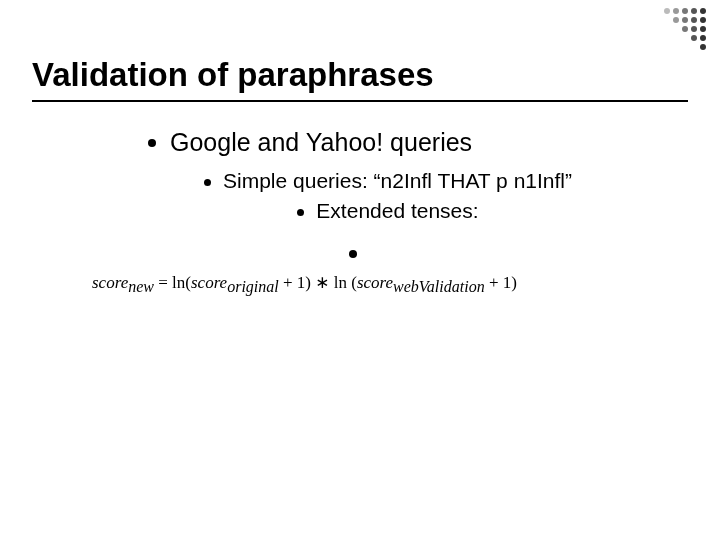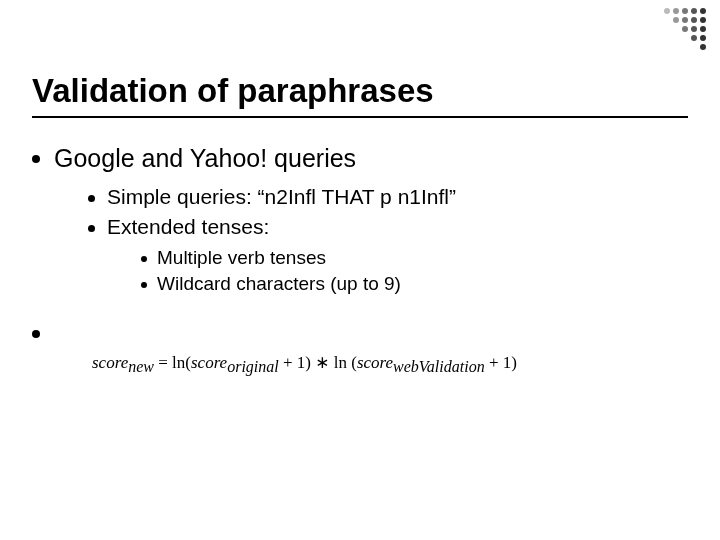--- a/index.html
+++ b/index.html
@@ -31,35 +31,35 @@
     height: 6px;
     border-radius: 50%;
   }
   .dot.g1 { background: #bbbbbb; }
   .dot.g2 { background: #999999; }
   .dot.g3 { background: #777777; }
   .dot.g4 { background: #555555; }
   .dot.g5 { background: #333333; }
 
   .slide {
-    padding: 72px 32px 0 32px;
+    padding: 56px 32px 0 32px;
   }
   h1.title {
     font-size: 33px;
     font-weight: bold;
     margin: 0 0 6px 0;
     letter-spacing: 0px;
   }
   .rule {
     border: none;
     border-top: 2px solid #000;
     margin: 0 0 26px 0;
   }
   ul { list-style: none; margin: 0; padding: 0; }
-  li { display: flex; align-items: flex-start; }
+  li { display: flex; align-items: flex-start; justify-content: center; }
   .bul {
     width: 8px; height: 8px; border-radius: 50%;
     background: #000; flex: 0 0 auto;
     margin-top: 11px; margin-right: 14px;
   }
   .bul.sm { width: 7px; height: 7px; margin-top: 10px; margin-right: 12px; }
   .bul.xs { width: 6px; height: 6px; margin-top: 9px; margin-right: 10px; }
 
   .lvl1 > li { font-size: 25px; margin-bottom: 10px; }
   .lvl2 { margin: 12px 0 6px 0; padding-left: 34px; }
@@ -118,30 +118,20 @@
         <span>Google and Yahoo! queries</span>
         <ul class="lvl2">
           <li>
             <span class="bul sm"></span>
             <span>Simple queries: “n2Infl THAT p n1Infl”</span>
           </li>
           <li>
             <span class="bul sm"></span>
             <div>
               <span>Extended tenses:</span>
-              <ul class="lvl3">
-                <li>
-                  <span class="bul xs"></span>
-                  <span>Multiple verb tenses</span>
-                </li>
-                <li>
-                  <span class="bul xs"></span>
-                  <span>Wildcard characters (up to 9)</span>
-                </li>
-              </ul>
             </div>
           </li>
         </ul>
       </div>
     </li>
     <li>
       <span class="bul"></span>
     </li>
   </ul>
 

